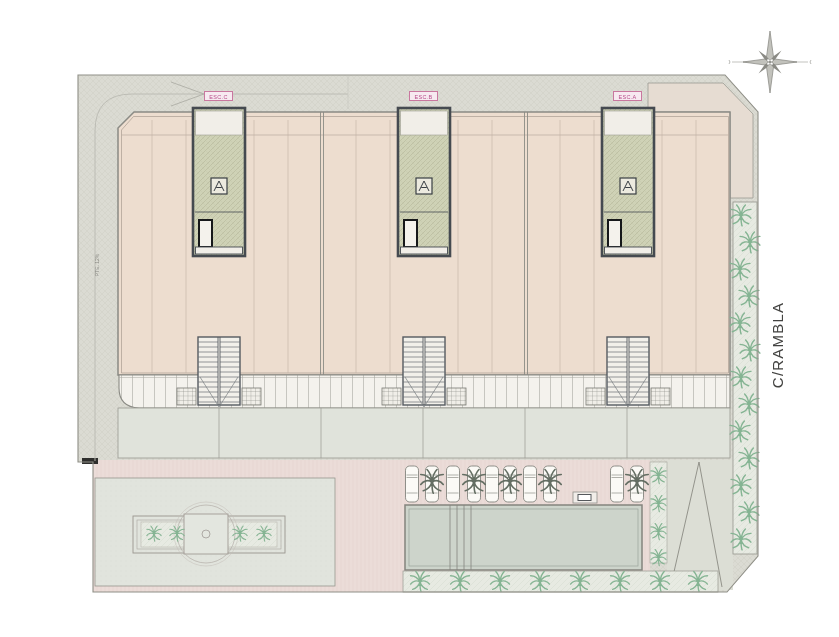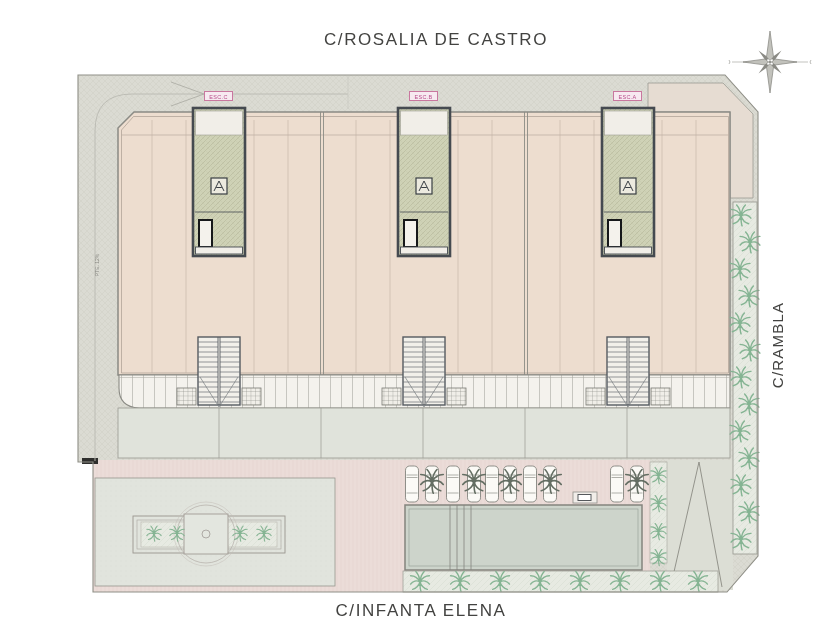--- a/index.html
+++ b/index.html
@@ -230,22 +230,20 @@
       <use href="#palm" transform="translate(749,513) scale(1.1)"></use>
       <use href="#palm" transform="translate(741,540) scale(1.1)"></use>
     </g>
   </g>
 
   <path d="M78 75H725L758 112V556L727 592H93V462H78Z" fill="none" stroke="#8f8f87" stroke-width="1.1"></path>
 
   <use href="#compass" x="770" y="62"></use>
 </svg>
 
-<div class="street" style="left:436px;top:30px;">C/ROSALIA DE CASTRO</div>
-<div class="street" style="left:421px;top:601px;">C/INFANTA ELENA</div>
 <div class="street-right" style="left:777px;top:345px;">C/RAMBLA</div>
 
 <div class="esc" style="left:204px;top:91px;">ESC.C</div>
 <div class="esc" style="left:409px;top:91px;">ESC.B</div>
 <div class="esc" style="left:613px;top:91px;">ESC.A</div>
 
 <div class="pte" style="left:97px;top:265px;">PTE. 12%</div>
 
 </div>
 

